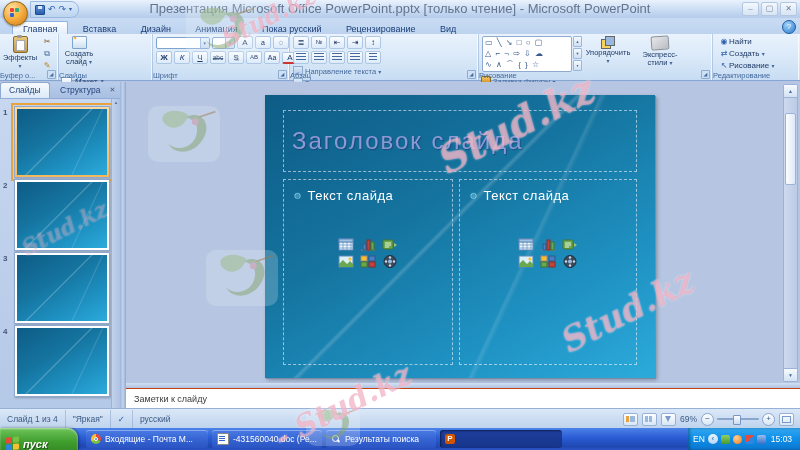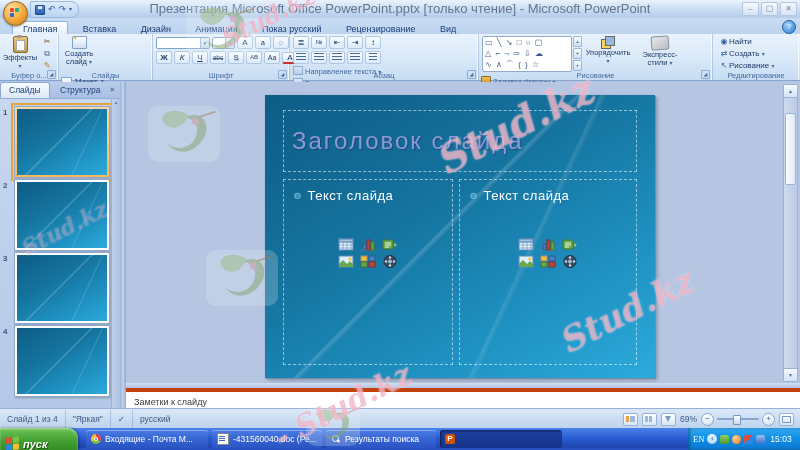--- a/index.html
+++ b/index.html
@@ -34,21 +34,21 @@
   .tab.active{background:linear-gradient(#ffffff,#eef5fd 55%,#dcebf9);
     border:1px solid #8db2e3;border-bottom:none;border-radius:2px 2px 0 0;margin-left:12px;line-height:14px;}
   .help-btn{position:absolute;right:4px;top:2px;width:12px;height:12px;border-radius:50%;
     background:radial-gradient(circle at 35% 30%,#9fd0f8,#2f7ed0);color:#fff;font-size:8px;
     line-height:12px;text-align:center;border:1px solid #1d5ea6;}
   
   .ribbon{position:absolute;top:34px;left:0;right:0;height:46px;
     background:linear-gradient(#e9f2fd,#d9e8f8 55%,#c7dcf3);border-bottom:1px solid #85a6d3;}
   .group{position:absolute;top:0;bottom:0;border-right:1px solid rgba(120,152,196,.4);
     box-shadow:inset -1px 0 0 rgba(255,255,255,.7);}
-  .glabel{position:absolute;bottom:0;left:0;right:0;text-align:center;font-size:7.5px;
+  .glabel{position:absolute;bottom:0;left:0;right:0;font-size:7.5px;
     color:#44699c;line-height:9px;white-space:nowrap;overflow:hidden;}
   .launcher{position:absolute;right:2px;bottom:1px;width:7px;height:7px;border:1px solid #8fabd0;
     border-radius:1px;font-size:5px;line-height:6px;text-align:center;color:#44699c;}
   .bigbtn{float:left;width:36px;height:38px;margin:1px 0 0 2px;text-align:center;
     font-size:7.5px;color:#1e3a66;line-height:8px;}
   .bigbtn .ico{display:block;margin:1px auto 1px;}
   .dd{font-size:6px;color:#44699c;}
   .mini-col{float:left;display:flex;flex-direction:column;gap:2px;margin:3px 0 0 2px;}
   .mini{width:14px;height:10px;font-size:8px;line-height:10px;text-align:center;color:#7a5a20;}
   .rowbtn{display:flex;align-items:center;gap:3px;font-size:8px;color:#1e3a66;line-height:11px;white-space:nowrap;}
@@ -151,21 +151,21 @@
     background:linear-gradient(90deg,#cdd9ee,#bccbe6);border:1px solid #9cb2d6;border-radius:2px;}
   .editor-scroll .arr{display:block;height:12px;background:linear-gradient(#f6fafe,#d3e2f4);
     border-bottom:1px solid #9cb2d6;font-size:5px;color:#44699c;text-align:center;line-height:12px;}
   .editor-scroll .arr.bot{position:absolute;bottom:0;left:0;right:0;border-top:1px solid #9cb2d6;border-bottom:none;}
   .editor-scroll .sthumb{position:absolute;left:1px;right:1px;top:28px;height:70px;
     background:linear-gradient(90deg,#fdfeff,#dde9f7);border:1px solid #9cb2d6;border-radius:2px;}
   
   .notes-split{position:absolute;left:126px;right:0;top:383px;height:5px;
     background:linear-gradient(#d3e0f3,#aec2e2);}
   .notes{position:absolute;left:126px;right:0;top:388px;height:20px;background:#fff;
-    border-top:4px solid #c2410c;font-size:9px;color:#3c3c3c;line-height:20px;padding-left:8px;}
+    border-top:1px solid #c2410c;font-size:9px;color:#3c3c3c;line-height:20px;padding-left:8px;}
   
   .statusbar{position:absolute;left:0;right:0;top:408px;height:20px;
     background:linear-gradient(#dbe8f8,#bdd2ec);border-top:1px solid #96b0d6;
     font-size:8.5px;color:#3c5a84;display:flex;align-items:center;}
   .sb-item{padding:0 7px;border-right:1px solid rgba(130,160,200,.5);line-height:18px;white-space:nowrap;}
   .sb-right{margin-left:auto;display:flex;align-items:center;gap:4px;padding-right:6px;}
   .viewbtn{width:13px;height:11px;border:1px solid #96b0d6;border-radius:2px;
     background:linear-gradient(#fdfeff,#d8e6f6);position:relative;}
   .viewbtn.v1::after{content:"";position:absolute;left:2px;top:2px;width:3px;height:6px;background:#e8a33d;}
   .viewbtn.v1::before{content:"";position:absolute;right:2px;top:2px;width:5px;height:6px;background:#9ab8de;}
@@ -203,21 +203,21 @@
   .tico.chrome::after{content:"";position:absolute;left:3px;top:3px;width:4px;height:4px;border-radius:50%;background:#2f86e0;border:1px solid #fff;box-sizing:border-box;}
   .tico.doc{background:#fff;border:1px solid #888;position:relative;border-radius:1px;}
   .tico.doc::after{content:"";position:absolute;left:1px;top:2px;width:6px;height:1px;background:#36c;box-shadow:0 2px 0 #36c,0 4px 0 #36c;}
   .tico.search{position:relative;background:transparent;}
   .tico.search::after{content:"";position:absolute;left:1px;top:1px;width:5px;height:5px;border:1.5px solid #fff;border-radius:50%;}
   .tico.search::before{content:"";position:absolute;left:6px;top:6px;width:3px;height:1.5px;background:#fff;transform:rotate(45deg);}
   .tico.ppt{background:#d35400;color:#fff;font-size:8px;font-weight:bold;text-align:center;line-height:10px;border-radius:2px;}
   .tray{position:absolute;right:0;top:0;height:22px;width:112px;
     background:linear-gradient(#35a8f0,#1190e9 45%,#0b77d0);box-shadow:inset 2px 0 3px rgba(0,0,0,.3);
     display:flex;align-items:center;gap:3px;padding-left:5px;box-sizing:border-box;}
-  .tray .lang{color:#fff;font-size:8.5px;font-family:Liberation Serif, serif;}
+  .tray .lang{color:#fff;font-size:8.5px;}
   .tray .chev{width:10px;height:10px;border-radius:50%;background:linear-gradient(#eaf4fe,#b8d8f4);
     color:#1a6ab0;font-size:8px;line-height:10px;text-align:center;}
   .trayico{width:9px;height:9px;border-radius:2px;}
   .ti1{background:linear-gradient(#8fd06a,#4a9a2a);}
   .ti2{background:radial-gradient(circle at 35% 30%,#ffd090,#f07818);border-radius:50%;}
   .ti3{background:linear-gradient(135deg,#e84a3a 50%,#2f86e0 50%);}
   .ti4{background:linear-gradient(#9ac0f0,#3a6ec8);}
   .tray .clock{color:#fff;font-size:8.5px;margin-left:2px;}
   
   .wm{position:absolute;inset:0;pointer-events:none;z-index:50;}

